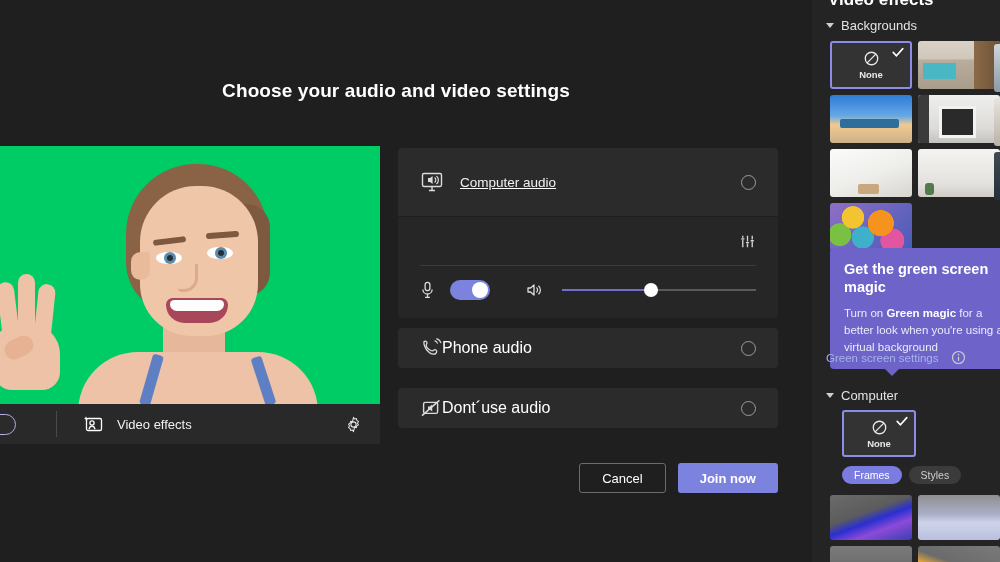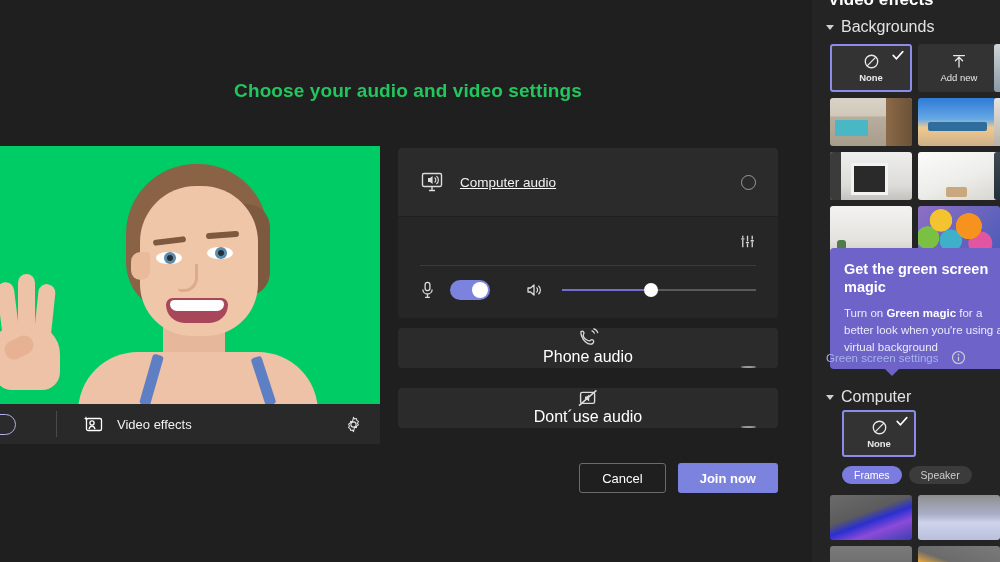--- a/index.html
+++ b/index.html
@@ -16,28 +16,28 @@
   #root {
     position: relative;
     width: 1000px;
     height: 562px;
     background: #1f1f1f;
   }
 
   
   .page-title {
     position: absolute;
-    left: 16px;
+    left: 4px;
     top: 80px;
     width: 784px;
     text-align: center;
     font-size: 19px;
     font-weight: bold;
     letter-spacing: .1px;
-    color: #22c55e;
+    color: #ffffff;
   }
 
   
   .video-preview {
     position: absolute;
     left: 0;
     top: 146px;
     width: 380px;
     height: 258px;
     background: #00cc66;
@@ -216,21 +216,21 @@
     position: absolute; left: 0; top: 7px; height: 2px; background: #6f6fd0;
   }
   .slider .thumb {
     position: absolute; top: 1px; width: 14px; height: 14px;
     border-radius: 50%; background: #ffffff; transform: translateX(-7px);
   }
 
   .audio-gap { height: 10px; }
   .audio-single {
     background: #2b2b2b; border-radius: 4px; height: 40px;
-    display: flex; align-items: center; padding: 0 22px; cursor: pointer; flex-direction: column;
+    display: flex; align-items: center; padding: 0 22px; cursor: pointer;
   }
 
   
   .actions {
     position: absolute; left: 398px; top: 463px; width: 380px;
     display: flex; justify-content: flex-end; gap: 12px;
   }
   .btn {
     height: 30px; border-radius: 3px; font-size: 13px;
     display: flex; align-items: center; justify-content: center;
@@ -243,21 +243,21 @@
   .effects-panel {
     position: absolute; left: 812px; top: 0; width: 188px; height: 562px;
     background: #242424; overflow: hidden;
   }
   .effects-title {
     position: absolute; left: 16px; top: -10px;
     font-size: 17px; font-weight: bold; color: #ffffff; white-space: nowrap;
   }
   .section-head {
     display: flex; align-items: center; gap: 7px;
-    font-size: 16px; color: #e2e2e2; margin: 0 0 8px 14px; cursor: pointer;
+    font-size: 13px; color: #e2e2e2; margin: 0 0 8px 14px; cursor: pointer;
   }
   .caret {
     width: 0; height: 0;
     border-left: 4.5px solid transparent; border-right: 4.5px solid transparent;
     border-top: 5.5px solid #cfcfcf;
   }
   .thumb-grid {
     display: grid; grid-template-columns: repeat(2, 82px);
     gap: 6px; margin-left: 18px;
   }
@@ -538,28 +538,20 @@
             </svg>
           </span>
           <span class="nonelabel">None</span>
           <span class="tile-check">
             <svg width="12" height="11" viewBox="0 0 12 11">
               <path d="M1.2 5.4l3.2 3.4L10.8 1.6" fill="none" stroke="#ffffff" stroke-width="1.6" stroke-linecap="round"></path>
             </svg>
           </span>
         </div>
 
-        <div class="thumb-cell tile-add">
-          <span>
-            <svg width="16" height="16" viewBox="0 0 16 16">
-              <path d="M8 13V3.4M4.4 6.8L8 3.2l3.6 3.6M2.6 1.6h10.8" fill="none" stroke="#e8e8e8" stroke-width="1.3" stroke-linecap="round"></path>
-            </svg>
-          </span>
-          <span class="addlabel">Add new</span>
-        </div>
 
         <div class="thumb-cell bg-loft"></div>
         <div class="thumb-cell bg-beach"></div>
         <div class="thumb-cell bg-room1"></div>
         <div class="thumb-cell bg-room2"></div>
         <div class="thumb-cell bg-room3"></div>
         <div class="thumb-cell bg-balloons"></div>
       </div>
     </div>
 
@@ -603,21 +595,21 @@
       <span class="nonelabel">None</span>
       <span class="tile-check">
         <svg width="12" height="11" viewBox="0 0 12 11">
           <path d="M1.2 5.4l3.2 3.4L10.8 1.6" fill="none" stroke="#ffffff" stroke-width="1.6" stroke-linecap="round"></path>
         </svg>
       </span>
     </div>
 
     <div class="chips">
       <div class="chip chip-on">Frames</div>
-      <div class="chip chip-off">Speaker</div>
+      <div class="chip chip-off">Styles</div>
     </div>
 
     <div class="filter-grid">
       <div class="filter-cell fl-1"></div>
       <div class="filter-cell fl-2"></div>
       <div class="filter-cell fl-3"></div>
       <div class="filter-cell fl-4"></div>
     </div>
   </div>
 </div>

